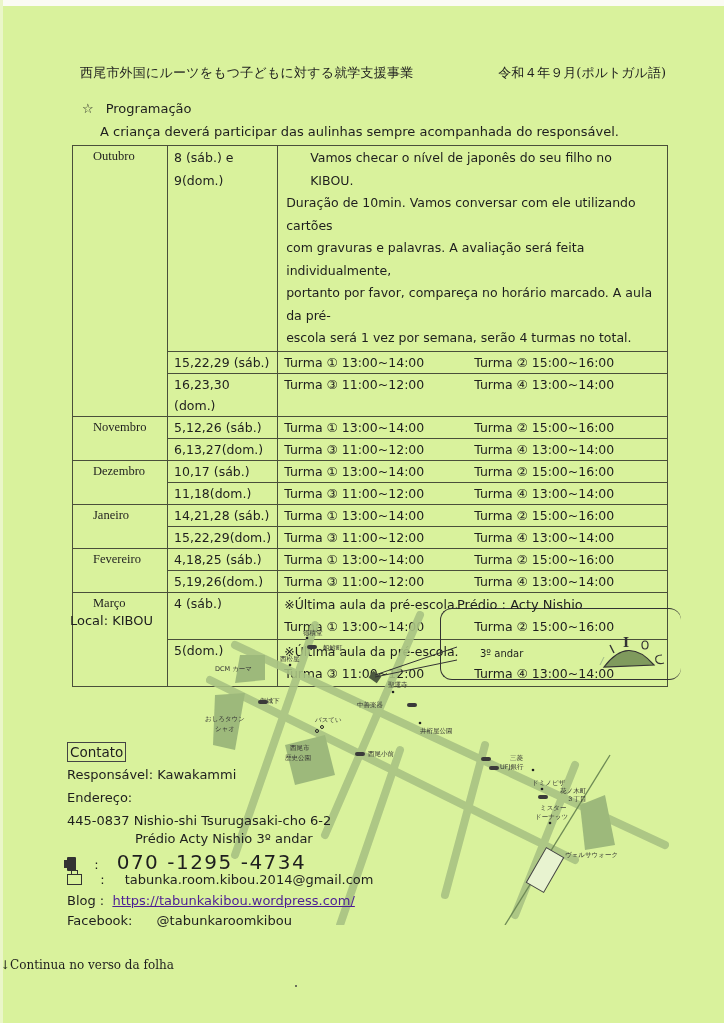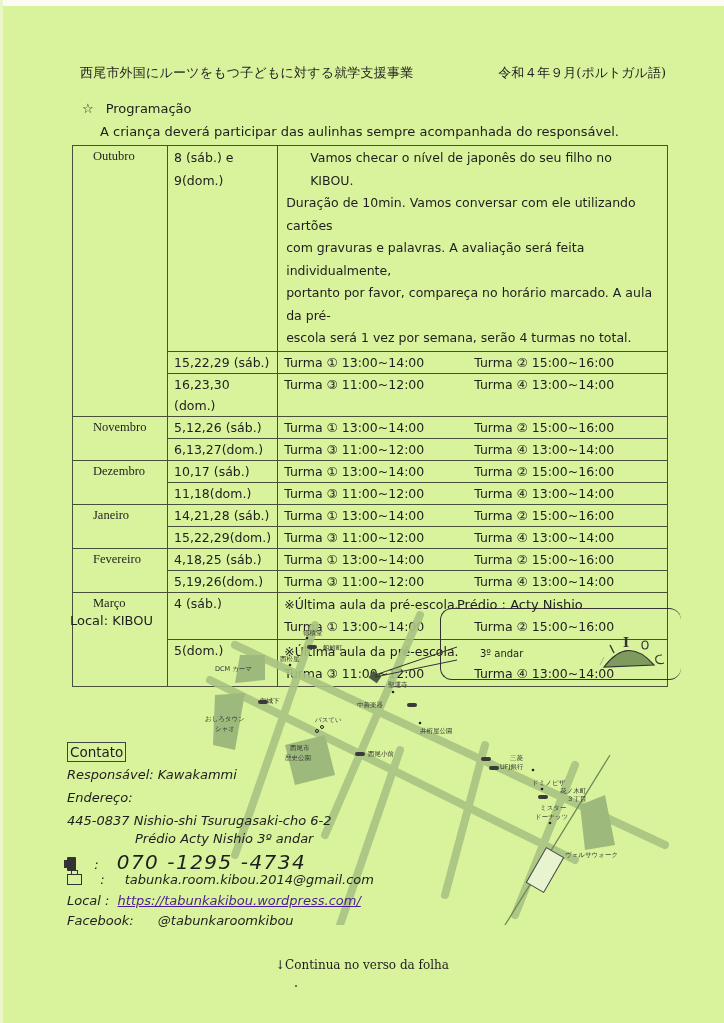--- a/index.html
+++ b/index.html
@@ -32,28 +32,28 @@
   .center-line { padding-left: 24px; }
 
   .local { position: absolute; left: 70px; top: 613px; font-size: 13px; }
 
   .map { position: absolute; left: 195px; top: 605px; width: 480px; height: 320px; }
   .callout { position: absolute; left: 440px; top: 608px; width: 240px; height: 70px; border: 1.3px solid #333; border-radius: 12px; border-right: none; }
   .callout-text1 { position: absolute; left: 457px; top: 597px; font-size: 13px; }
   .callout-text2 { position: absolute; left: 480px; top: 648px; font-size: 10px; }
 
   .contact-box { position: absolute; left: 67px; top: 742px; font-size: 13.5px; border: 1.2px solid #444; padding: 0 2px; line-height: 18px; }
-  .c-line { position: absolute; left: 67px; font-size: 13px; font-style: italic; }
+  .c-line { position: absolute; left: 67px; font-size: 13px; }
   .phone { font-size: 20px; letter-spacing: 1.5px; font-family: "DejaVu Sans", sans-serif; }
   .link { text-decoration: underline; color: #4c1d95; }
   .icon-phone { display: inline-block; width: 9px; height: 14px; background: #333; border-radius: 1px; position: relative; vertical-align: -2px; }
   .icon-phone::before { content: ""; position: absolute; left: -3px; top: 3px; width: 3px; height: 8px; background: #333; }
   .icon-mail { display: inline-block; width: 13px; height: 9px; border: 1.3px solid #333; position: relative; vertical-align: -1px; }
   .icon-mail::before { content: ""; position: absolute; left: 3px; top: -5px; width: 5px; height: 4px; border: 1.3px solid #333; border-bottom: none; }
-  .footer { position: absolute; left: 0; width: 724px; top: 958px; text-align: center; font-size: 12px; }
+  .footer { position: absolute; left: 0; width: 724px; top: 958px; text-align: left; font-size: 12px; }
   .dot { position: absolute; left: 295px; top: 985px; width: 2px; height: 2px; background: #444; border-radius: 1px; }
 </style>
 </head>
 <body>
 
 <div class="page-edge"></div>
 <div class="page-edge-l"></div>
 
 <div class="hdr-left serif">西尾市外国にルーツをもつ子どもに対する就学支援事業</div>
 <div class="hdr-right serif">令和４年９月(ポルトガル語)</div>
@@ -298,21 +298,21 @@
   <span class="icon-phone"></span>
   <span style="margin-left:14px;">:</span>
   <span class="phone" style="margin-left:14px;">070 -1295 -4734</span>
 </div>
 <div class="c-line" style="top:872px;">
   <span class="icon-mail"></span>
   <span style="margin-left:14px;">:</span>
   <span style="margin-left:16px;">tabunka.room.kibou.2014@gmail.com</span>
 </div>
 <div class="c-line" style="top:893px;">
-  <span>Local :</span>
+  <span>Blog :</span>
   <span class="link" style="margin-left:4px;">https://tabunkakibou.wordpress.com/</span>
 </div>
 <div class="c-line" style="top:913px;">
   <span>Facebook:</span>
   <span style="margin-left:20px;">@tabunkaroomkibou</span>
 </div>
 
 <div class="footer serif">↓Continua no verso da folha</div>
 <div class="dot"></div>
 

